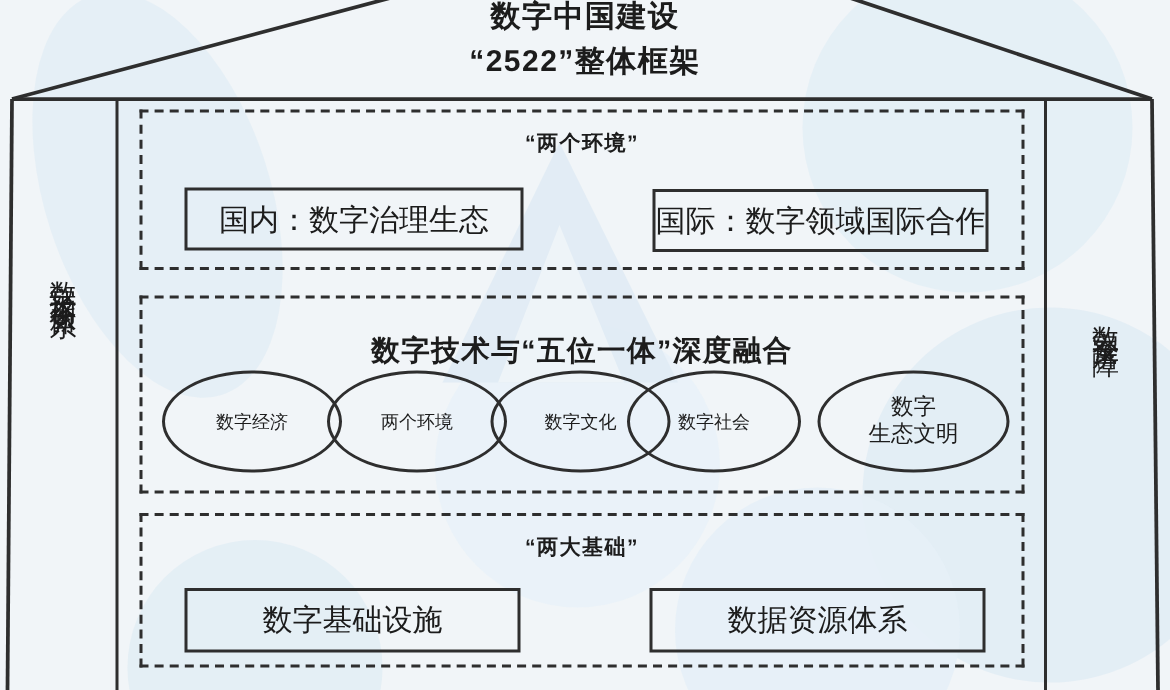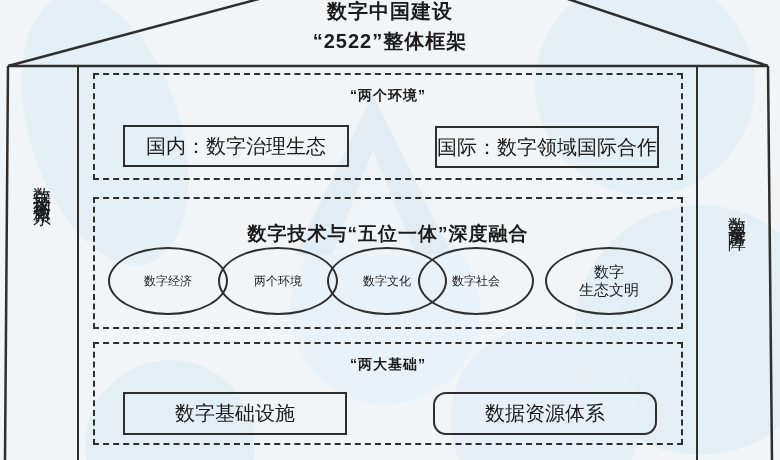--- a/index.html
+++ b/index.html
@@ -58,21 +58,21 @@
     background: transparent;
     display: flex;
     align-items: center;
     justify-content: center;
     font-size: 20px;
     white-space: nowrap;
   }
   .s1-box-left  { left: 28px;  top: 50px; width: 226px; height: 42px; }
   .s1-box-right { left: 340px; top: 51px; width: 224px; height: 42px; }
   .s3-box-left  { left: 28px;  top: 48px; width: 224px; height: 43px; }
-  .s3-box-right { left: 338px; top: 48px; width: 224px; height: 43px; border-radius: 13px; }
+  .s3-box-right { left: 338px; top: 48px; width: 224px; height: 43px; }
   .ellipse {
     position: absolute;
     top: 48px;
     height: 68px;
     border: 2px solid #2e2e2e;
     border-radius: 50%;
     box-sizing: border-box;
     background: transparent;
     display: flex;
     flex-direction: column;

